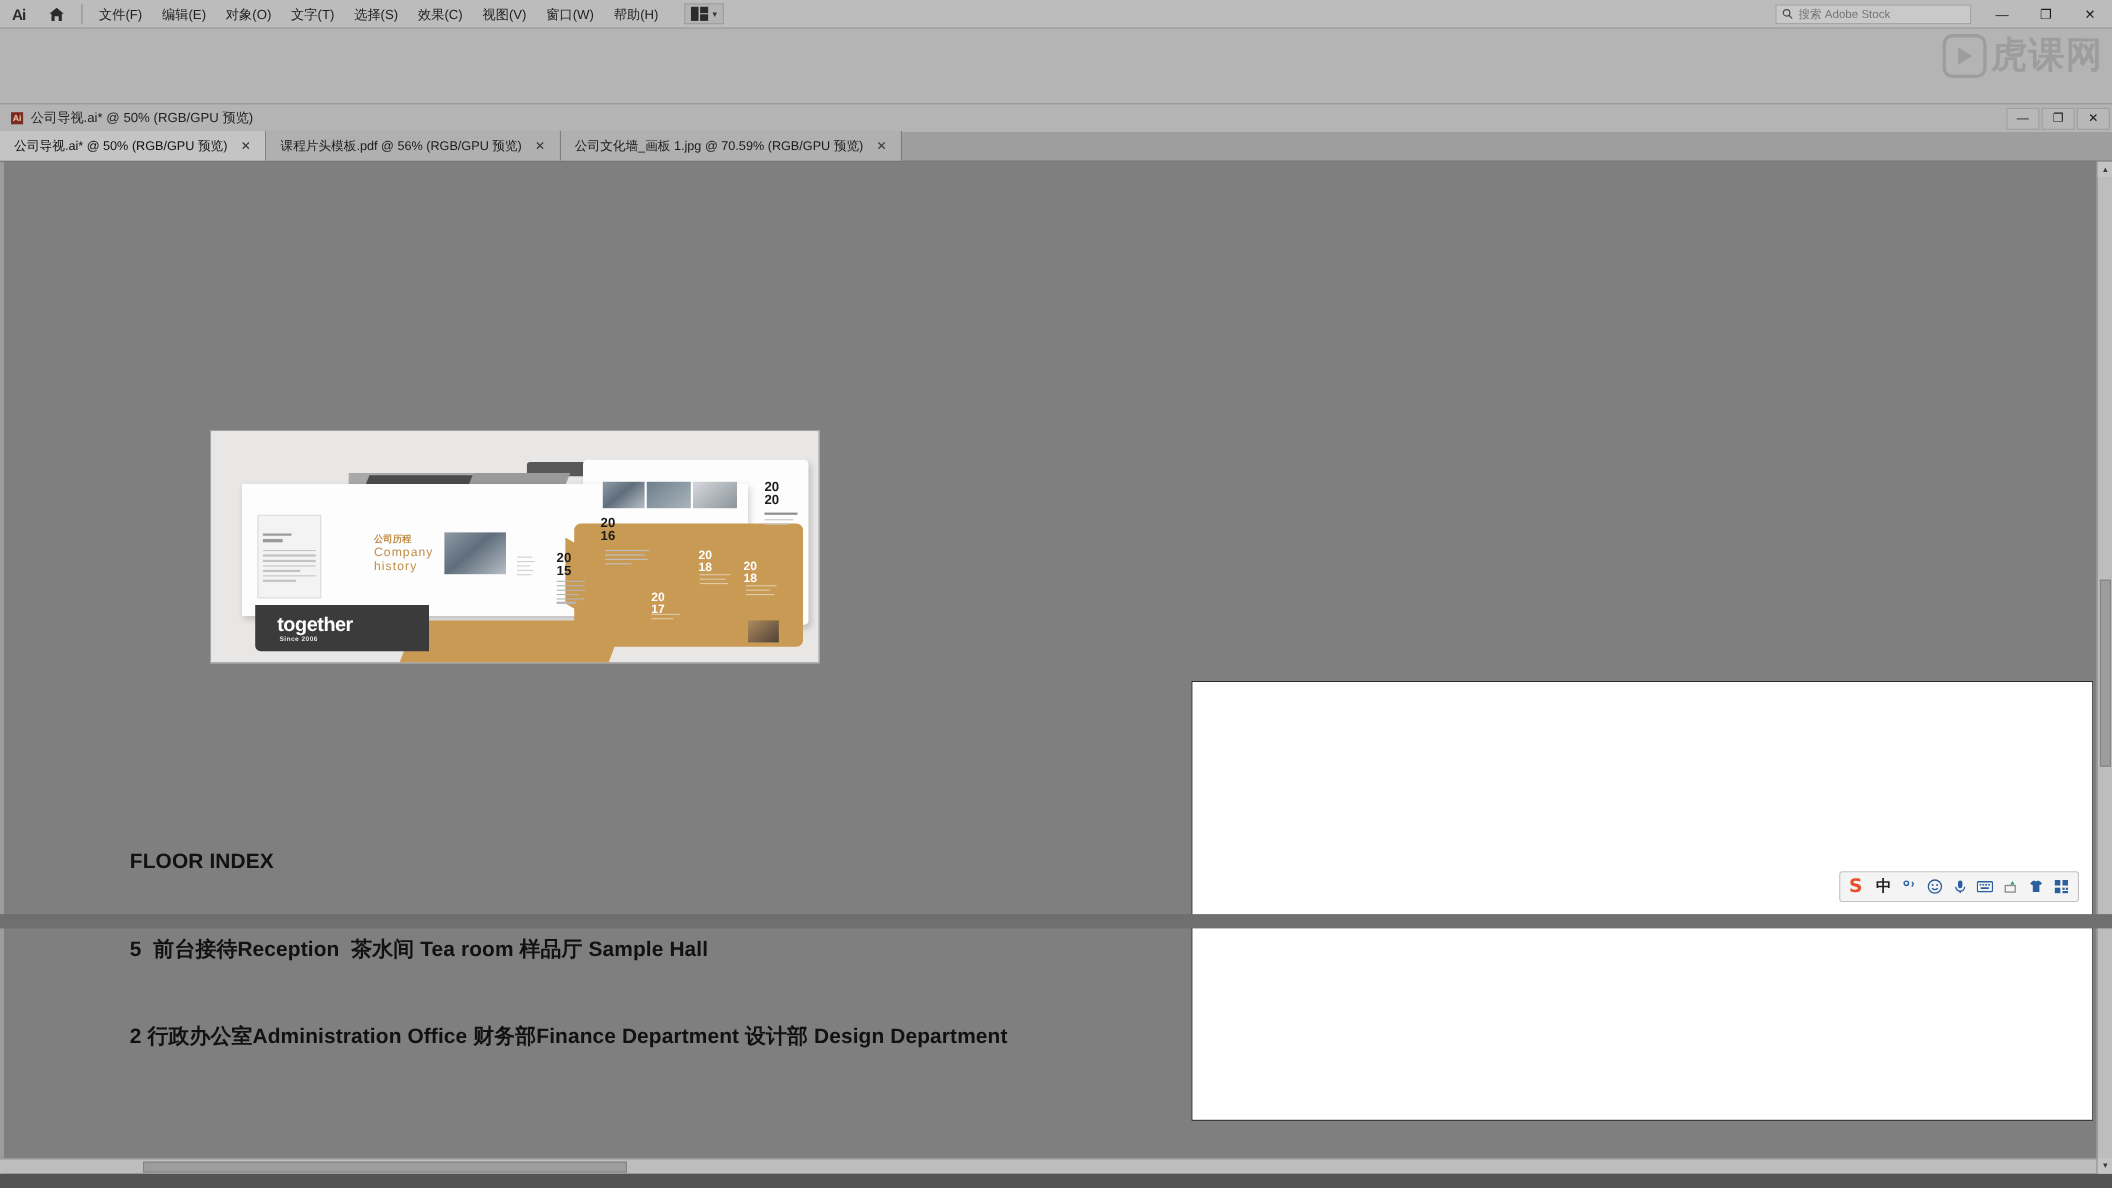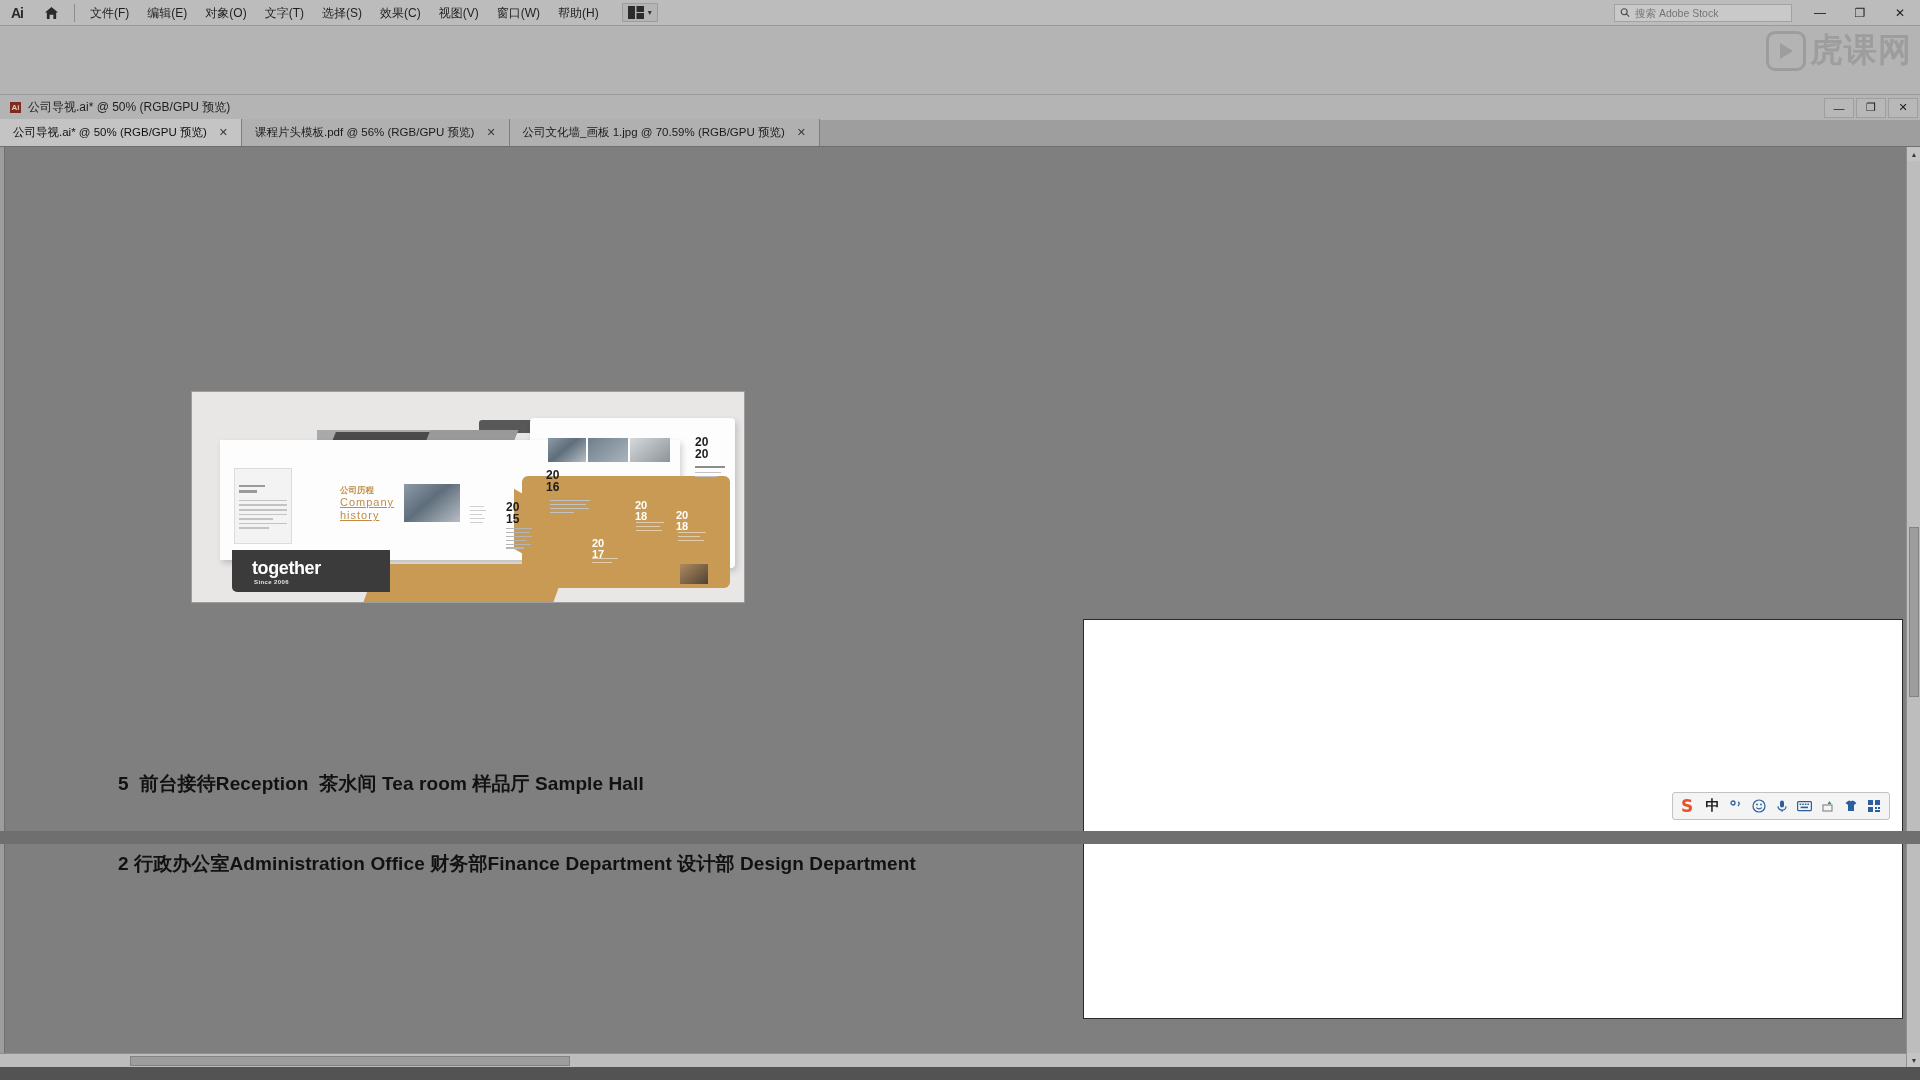--- a/index.html
+++ b/index.html
@@ -181,21 +181,21 @@
     background: #f3f3f3; border: 1px solid #dcdcdc;
   }
   .aw-lines { position: absolute; left: 4px; top: 16px; width: 48px; }
   .aw-line { height: 1.6px; background: #c3c3c3; margin-bottom: 3px; }
   .aw-title-zh {
     position: absolute; left: 148px; top: 93px;
     font-size: 8.5px; color: #c08c46; font-weight: bold;
   }
   .aw-title-en {
     position: absolute; left: 148px; top: 104px;
-    font-size: 11px; color: #c08c46; line-height: 13px; letter-spacing: 1px; text-decoration: underline;
+    font-size: 11px; color: #c08c46; line-height: 13px; letter-spacing: 1px;
   }
   .aw-photo {
     position: absolute; background: linear-gradient(140deg,#8e9aa6 0%,#5f6e7c 45%,#b7bec5 100%);
   }
   .aw-photo-main { left: 212px; top: 92px; width: 56px; height: 38px; }
   .aw-photo-1 { left: 356px; top: 46px; width: 38px; height: 24px; }
   .aw-photo-2 { left: 396px; top: 46px; width: 40px; height: 24px;
     background: linear-gradient(140deg,#6e7f8c,#a9b4bc); }
   .aw-photo-3 { left: 438px; top: 46px; width: 40px; height: 24px;
     background: linear-gradient(140deg,#d6d9dc,#8b949b); }
@@ -472,20 +472,21 @@
         <div class="ml" style="background:#c2c2c2;width:26px;margin-top:4px;"></div>
         <div class="ml" style="background:#c2c2c2;width:22px;"></div>
       </div>
 
       <div class="aw-together">together</div>
       <div class="aw-since">Since 2006</div>
     </div>
 
     <div class="canvas-text">
       <div class="ct-block">
+        <div>FLOOR INDEX</div>
         <div>5  前台接待Reception  茶水间 Tea room 样品厅 Sample Hall</div>
         <div>2 行政办公室Administration Office 财务部Finance Department 设计部 Design Department</div>
         
       </div>
       
       
       
       
     </div>
 

